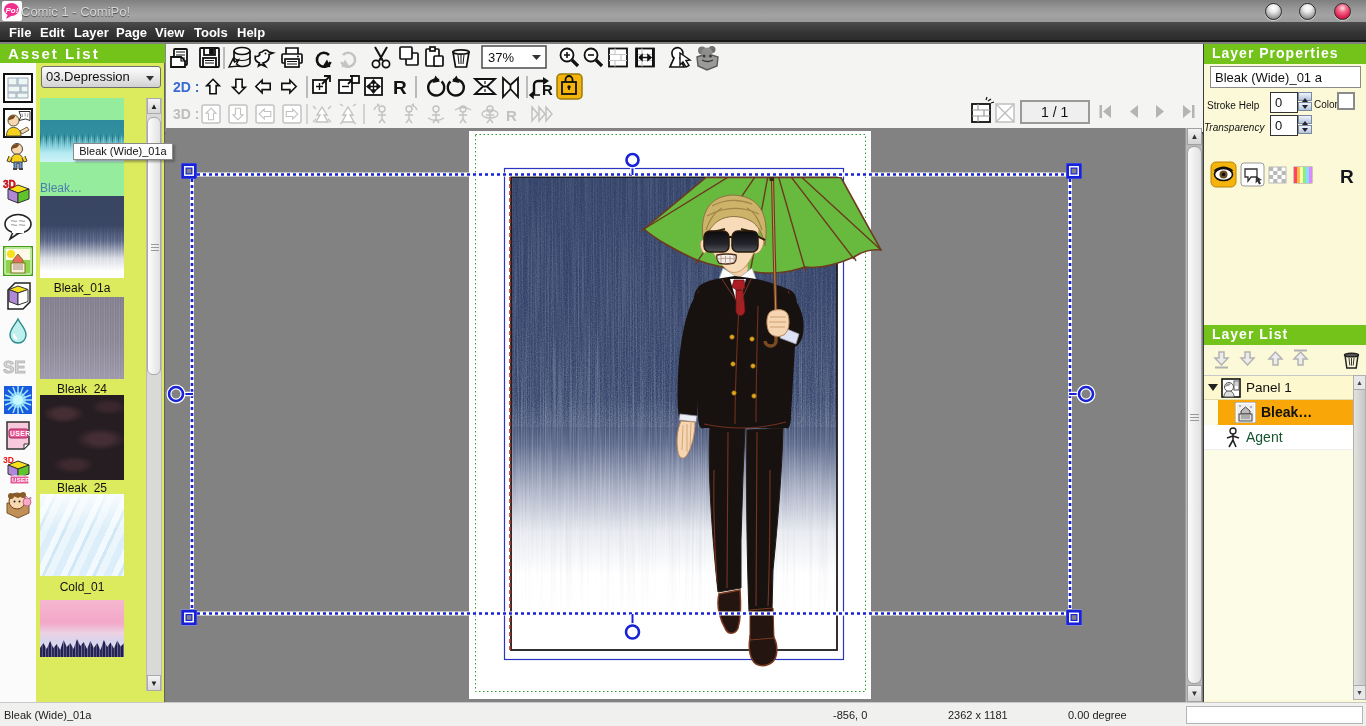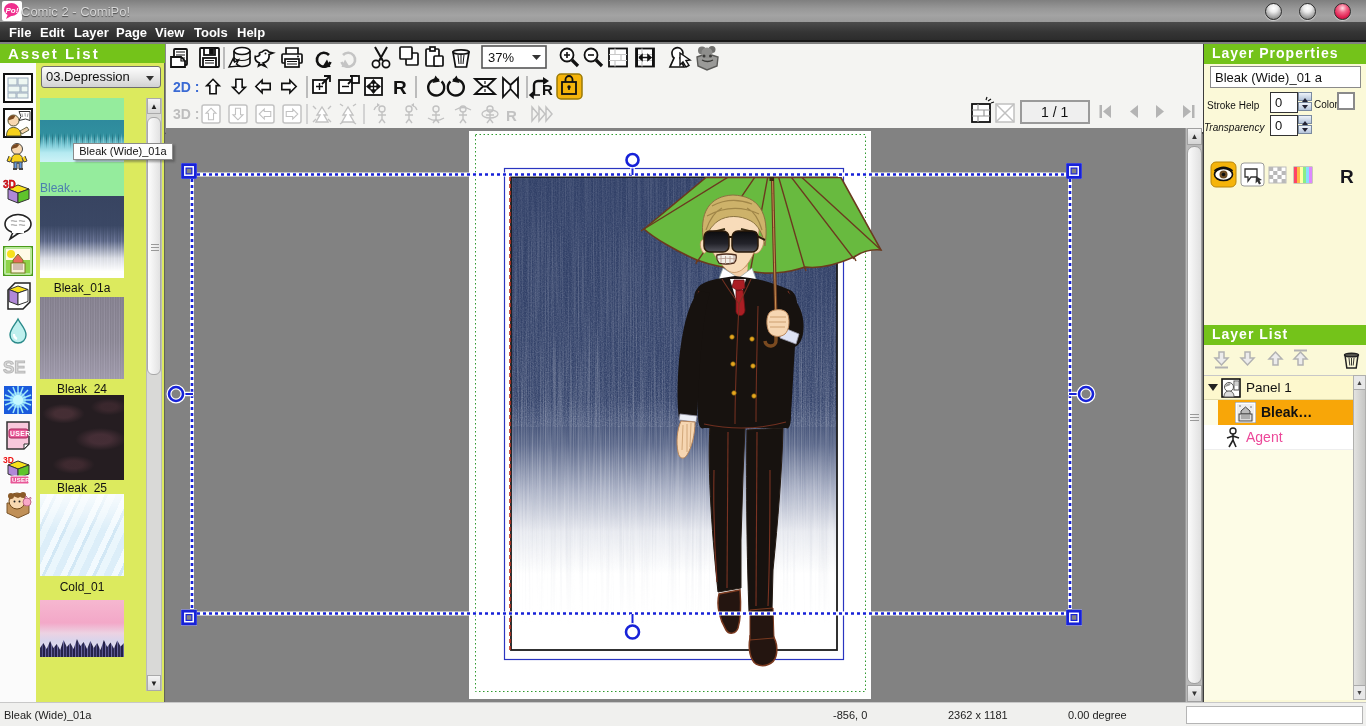--- a/index.html
+++ b/index.html
@@ -63,21 +63,21 @@
 </head>
 <body>
 <div id="app">
 
   <div id="titlebar" class="abs"></div>
   <div id="logo" class="abs"><svg width="20" height="20" viewBox="0 0 20 20">
         <ellipse cx="9.5" cy="8.5" rx="7.5" ry="6.5" fill="#f02f8e"></ellipse>
         <path d="M6 13l-2 5 7-4z" fill="#f02f8e"></path>
         <text x="3.5" y="12" font-size="8" font-weight="bold" fill="#fff" font-style="italic">Po!</text>
       </svg></div>
-  <div id="title" class="abs">Comic 2 - ComiPo!</div>
+  <div id="title" class="abs">Comic 1 - ComiPo!</div>
   <div class="winbtn grey abs" style="left:1265px;"></div>
   <div class="winbtn grey abs" style="left:1299px;"></div>
   <div class="winbtn red abs" style="left:1334px;"></div>
 
   <div id="menubar" class="abs">
     <span style="left:9px;">File</span>
       <span style="left:40px;">Edit</span>
     <span style="left:74px;">Layer</span>
       <span style="left:116px;">Page</span>
     <span style="left:155px;">View</span>
@@ -779,21 +779,21 @@
             <circle cx="5" cy="4" r=".8" fill="#666"></circle>
             <circle cx="16" cy="5" r=".8" fill="#666"></circle>
           </svg>
         <span style="position:absolute;left:43px;top:4px;font-size:14px;font-weight:bold;color:#111;">Bleak…</span>
       </div>
       <div style="position:absolute;left:0;top:49px;width:149px;height:25px;background:#fff;border-bottom:1px solid #eee;">
         <svg style="position:absolute;left:19px;top:2px;" width="20" height="21" viewBox="0 0 20 21">
             <circle cx="10" cy="4" r="3" fill="#fff" stroke="#222" stroke-width="1.4"></circle>
             <path d="M10 7v6M10 9l-6 2m6-2l6 2M10 13l-4 7m4-7l3 7" fill="none" stroke="#222" stroke-width="1.6"></path>
           </svg>
-        <span style="position:absolute;left:42px;top:4px;font-size:14px;color:#ec4899;">Agent</span>
+        <span style="position:absolute;left:42px;top:4px;font-size:14px;color:#14532d;">Agent</span>
       </div>
     </div>
 
     <div style="position:absolute;left:149px;top:331px;width:13px;height:325px;background:linear-gradient(90deg,#e2e2e0,#c6c6c4);border:1px solid #b0b0ae;">
       <div style="position:absolute;left:0;top:0;width:11px;height:14px;background:#e8e8e8;border-bottom:1px solid #aaa;font-size:7px;text-align:center;line-height:14px;color:#444;">▲</div>
       <div style="position:absolute;left:0;bottom:0;width:11px;height:14px;background:#e8e8e8;border-top:1px solid #aaa;font-size:7px;text-align:center;line-height:14px;color:#444;">▼</div>
     </div>
   </div>
 
   <div id="statusbar" class="abs">

